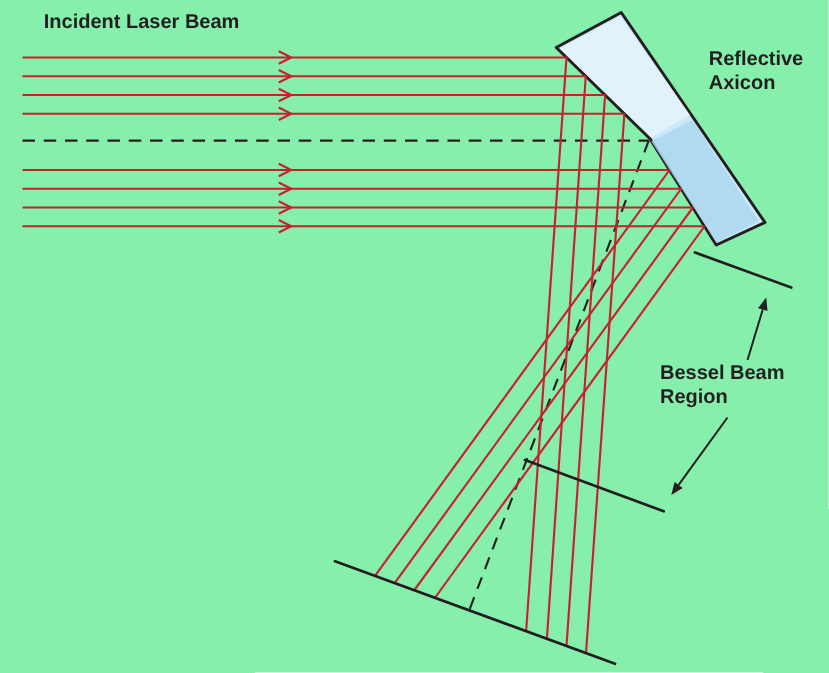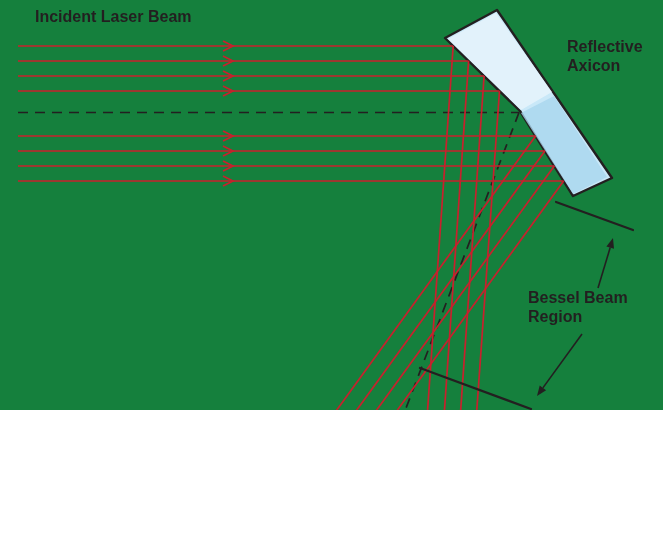--- a/index.html
+++ b/index.html
@@ -1,19 +1,19 @@
 <!DOCTYPE html>
 <html><head>
 <meta charset="utf-8">
 <style>
   html,body{margin:0;padding:0;background:#ffffff;}
   .canvas{
     position:relative;
-    width:663px;height:410px;
-    background:#15803d;
+    width:663px;height:538px;
+    background:#86efac;
     font-family:"Liberation Sans", sans-serif;
     overflow:hidden;
   }
   svg{position:absolute;left:0;top:0;}
   .label{
     font-family:"Liberation Sans", sans-serif;
     font-weight:bold;
     font-size:16px;
     fill:#231f20;
   }

